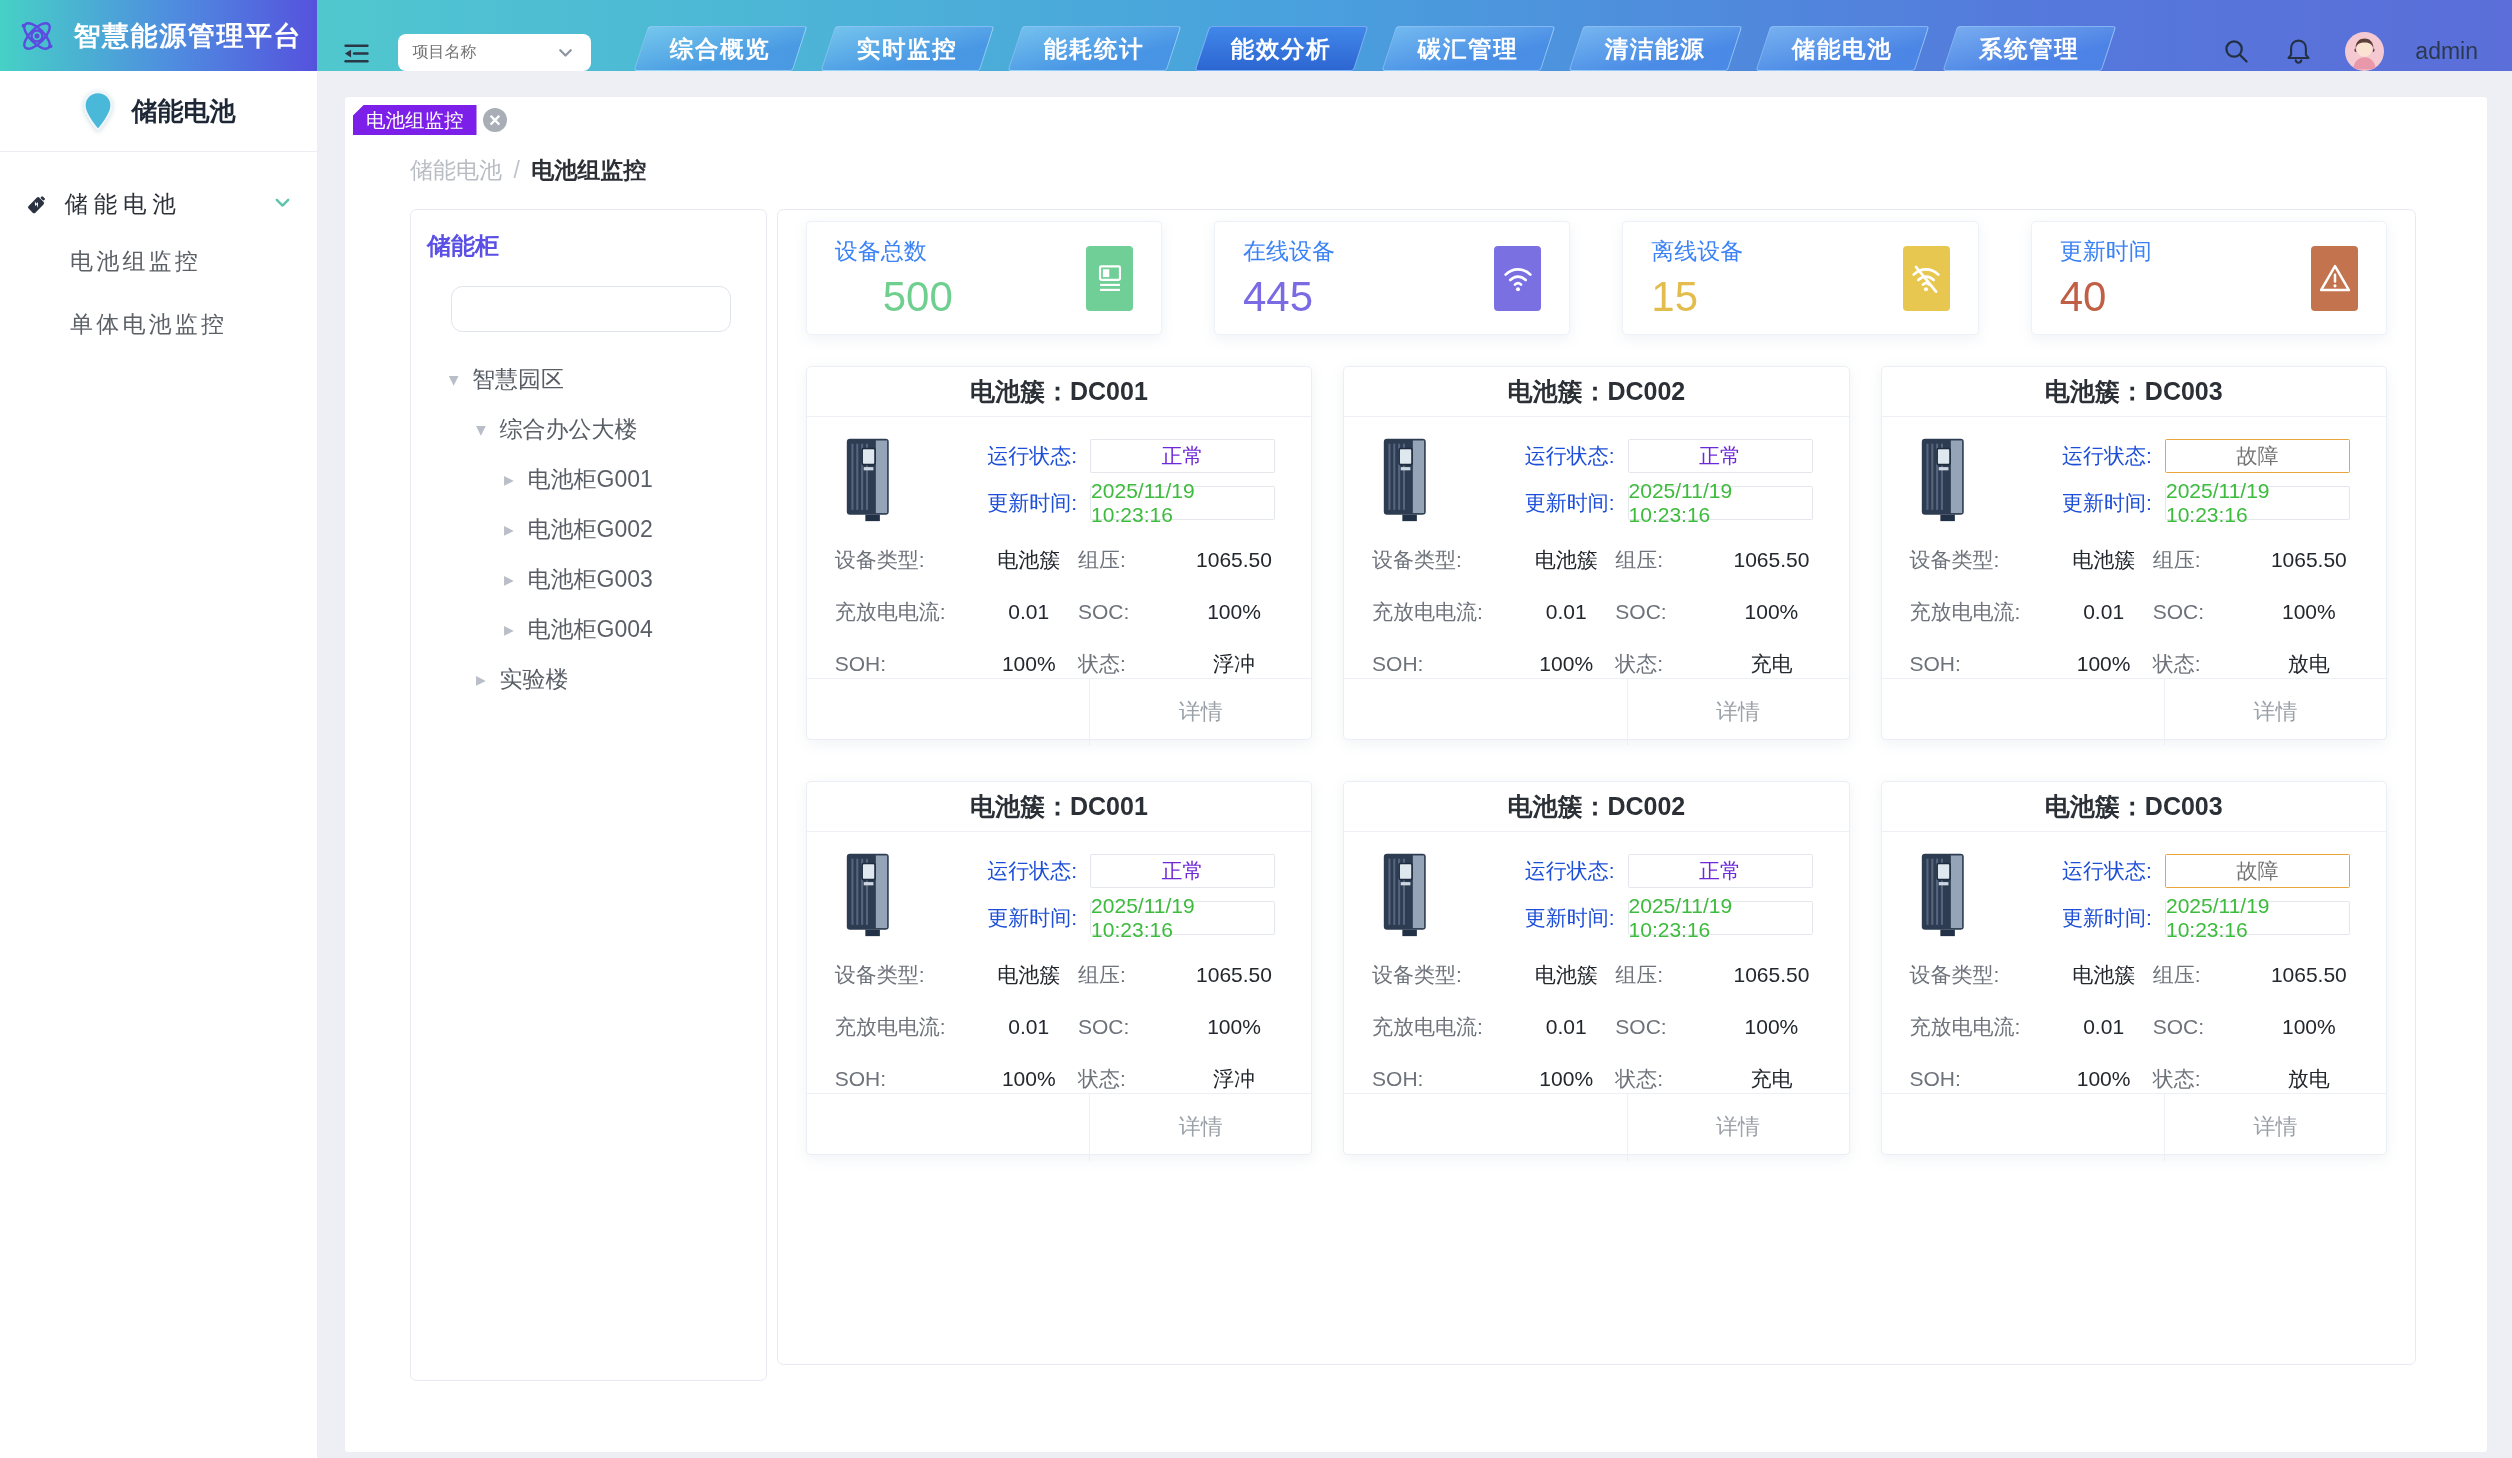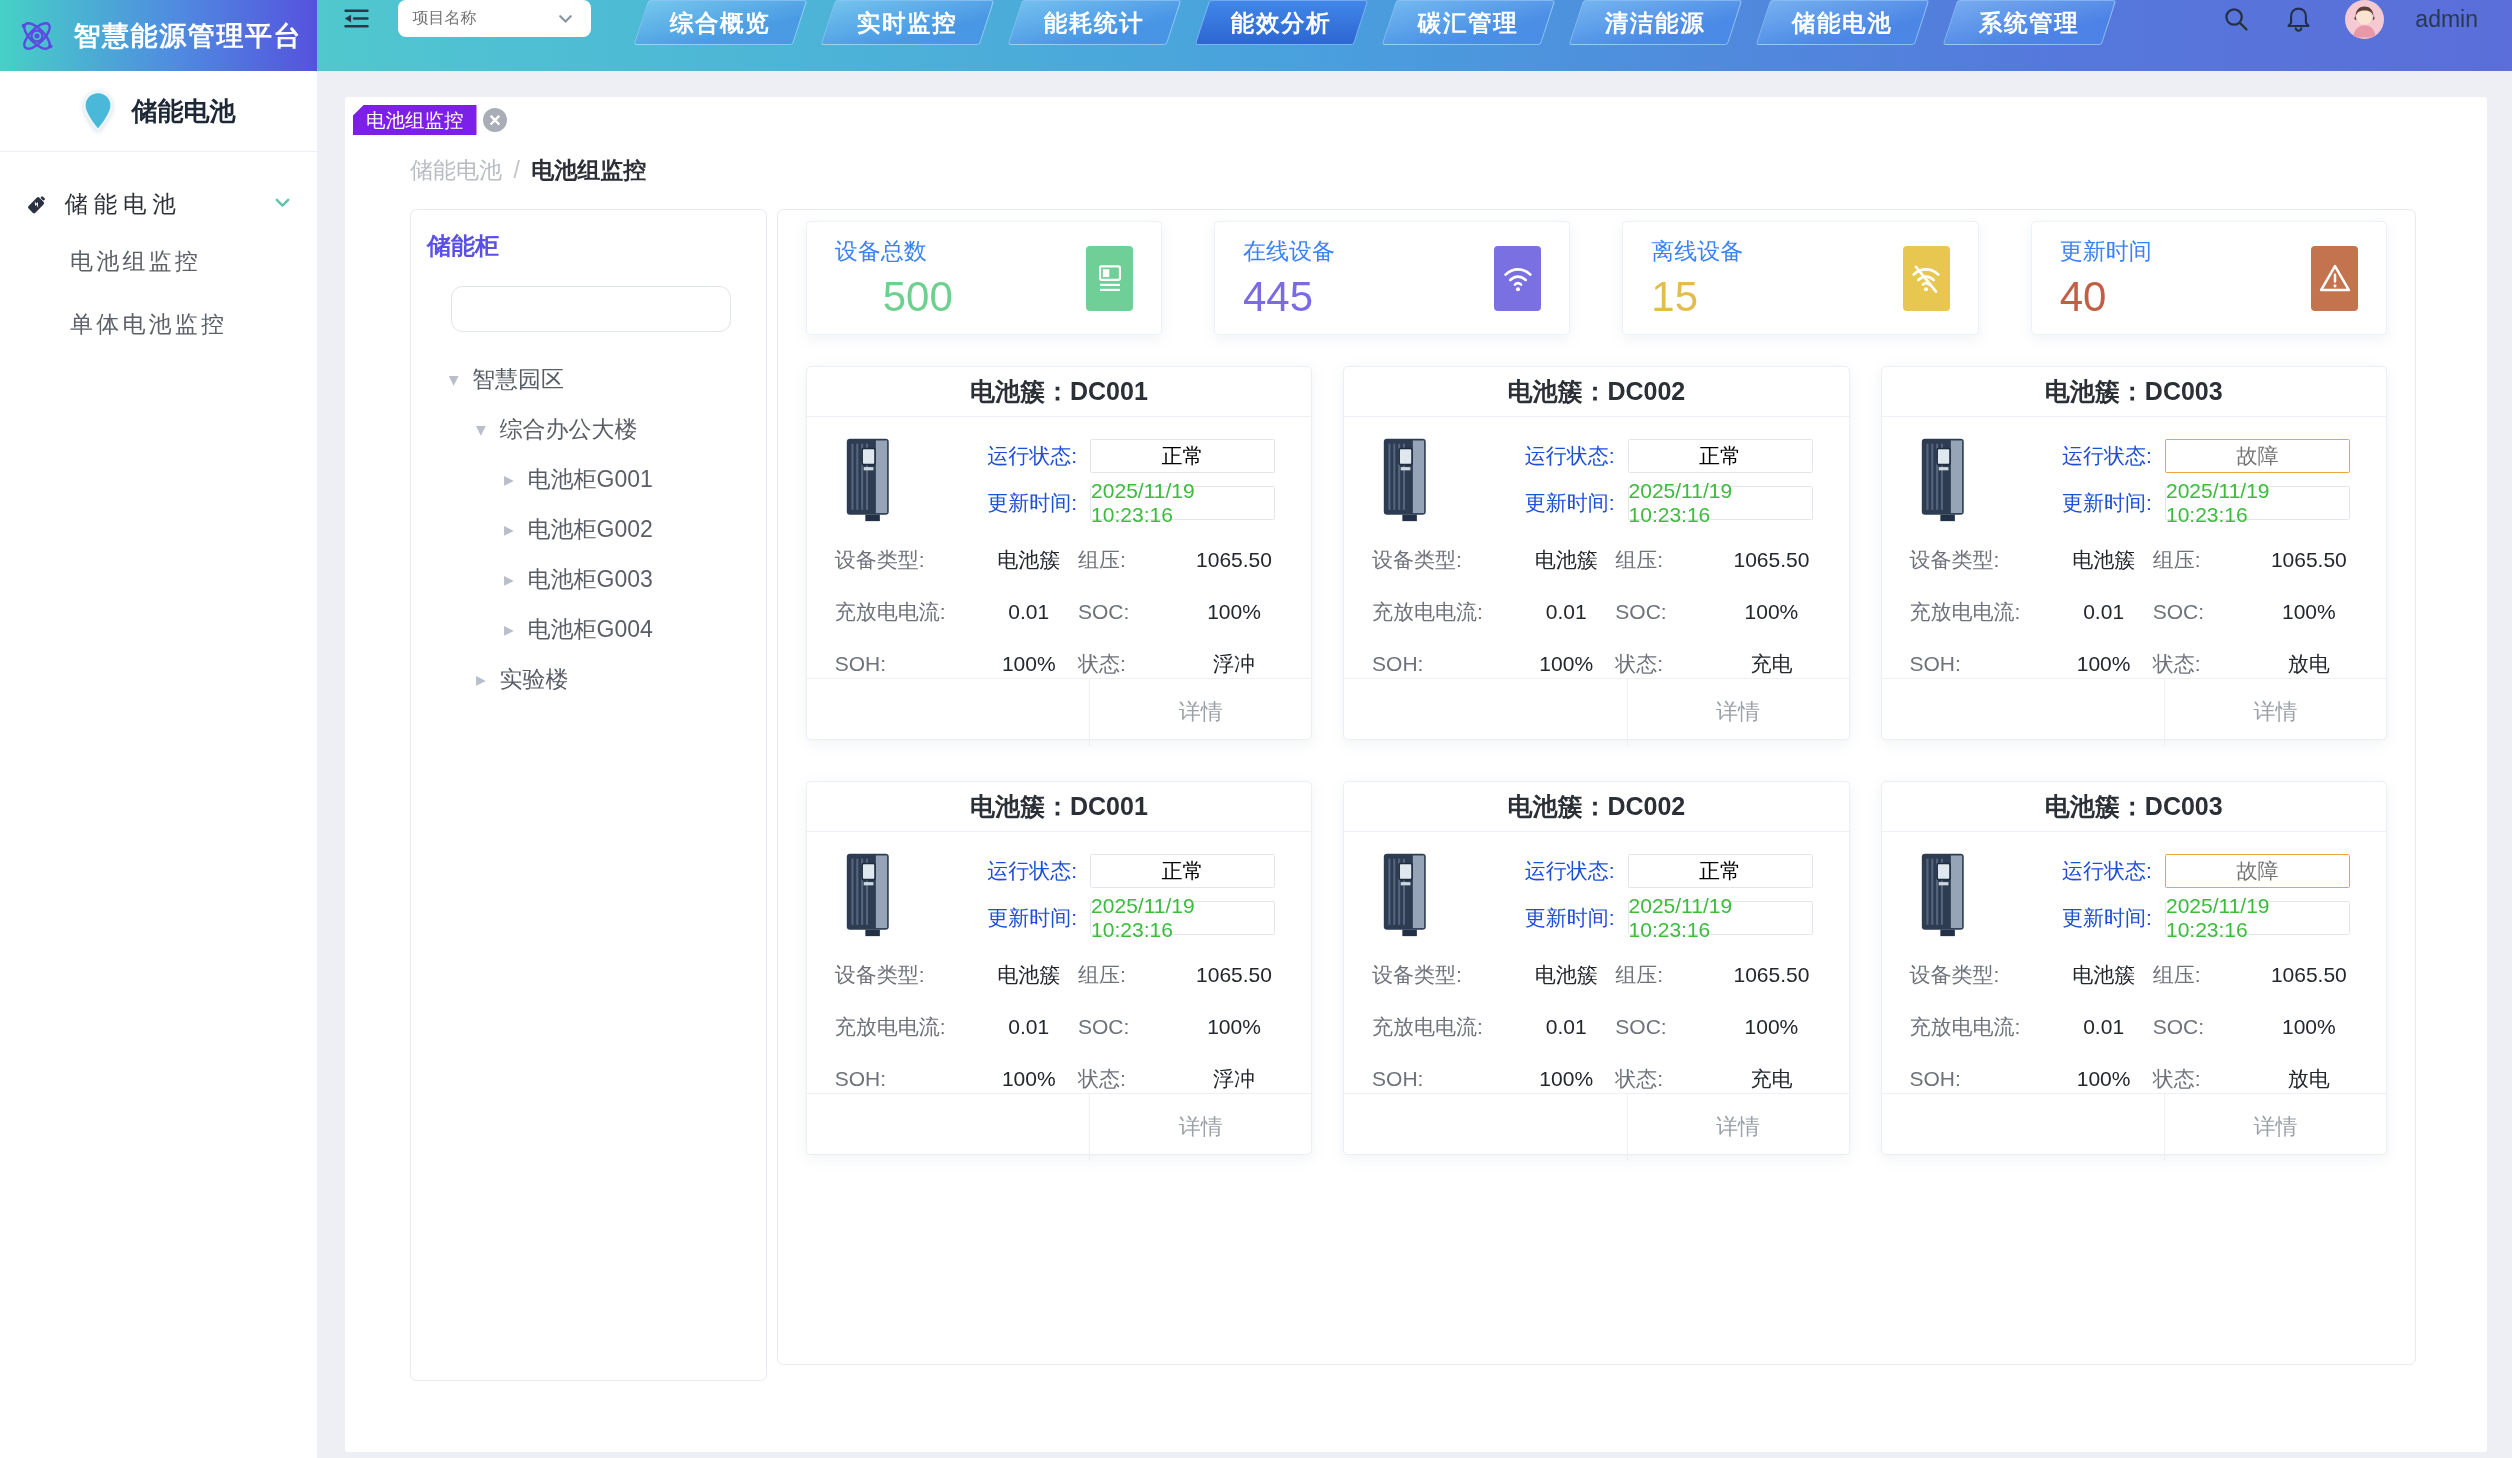--- a/index.html
+++ b/index.html
@@ -9,21 +9,21 @@
     background:#edeff4;
     position:relative;
     overflow:hidden;
     color:#303133;
   }
 
   
   .navbar {
     position:absolute; left:0; top:0; width:2512px; height:71px;
     background:linear-gradient(90deg,#53d5c0 0%, #4fc2d2 18%, #49a0dd 52%, #5578dc 82%, #5b6ed9 100%);
-    display:flex; align-items:flex-start;
+    display:flex; align-items:flex-end;
   }
   .logo-block {
     width:317px; height:71px; flex:0 0 317px;
     background:linear-gradient(90deg,#46d1c6 0%, #4f8ce0 55%, #5552dd 100%);
     display:flex; align-items:center; justify-content:center; gap:14.6px;
   }
   .logo-block svg { width:44px; height:44px; }
   .app-title { color:#fff; font-size:27px; font-weight:bold; letter-spacing:1.6px; }
   .fold-btn { margin-left:21px; width:36px; height:36px; display:flex; align-items:center; justify-content:center; cursor:pointer; }
   .fold-btn svg { width:31px; height:31px; }
@@ -121,21 +121,21 @@
     border:0.8px solid #ebeef5; border-radius:4.9px; background:#fff;
     box-shadow:0 3.2px 13px rgba(120,140,170,0.10);
     display:flex; flex-direction:column;
   }
   .cc-header { height:50px; flex:0 0 50px; border-bottom:0.8px solid #edf0f5; display:flex; align-items:center; justify-content:center; font-size:25px; font-weight:bold; color:#2b2f36; }
   .cc-top { display:flex; align-items:center; padding:19.5px 36px 4.9px 39px; }
   .device-img { width:50px; height:86px; flex:0 0 50px; }
   .cc-kv { flex:1; display:grid; grid-template-columns:auto 185px; column-gap:13px; row-gap:13px; justify-content:end; align-items:center; }
   .cc-kv .kv-label { font-size:21px; color:#1d4ed8; text-align:right; }
   .vbox { height:34px; border:1.6px solid #e3e6eb; border-radius:1.6px; display:flex; align-items:center; justify-content:center; font-size:21px; }
-  .vbox.ok    { color:#000000; }
+  .vbox.ok    { color:#6d28d9; }
   .vbox.fault { color:#737373; border-color:#eaa53f; }
   .vbox.time  { color:#3dbb3d; }
   .cc-grid { padding:18px 28px 0 28px; display:grid; grid-template-columns:145px 1fr 107px 1fr; row-gap:24px; align-items:center; }
   .cc-grid .g-label { font-size:21px; color:#6e737b; }
   .cc-grid .g-value { font-size:21px; color:#23272e; text-align:center; }
   .cc-footer { margin-top:auto; border-top:0.8px solid #edf0f5; height:68px; flex:0 0 68px; display:flex; }
   .cc-footer .f-left { flex:0 0 56%; }
   .cc-footer .f-right { flex:1; border-left:0.8px solid #edf0f5; display:flex; align-items:center; justify-content:center; color:#9ba1a9; font-size:22px; cursor:pointer; }
 </style>
 </head>

